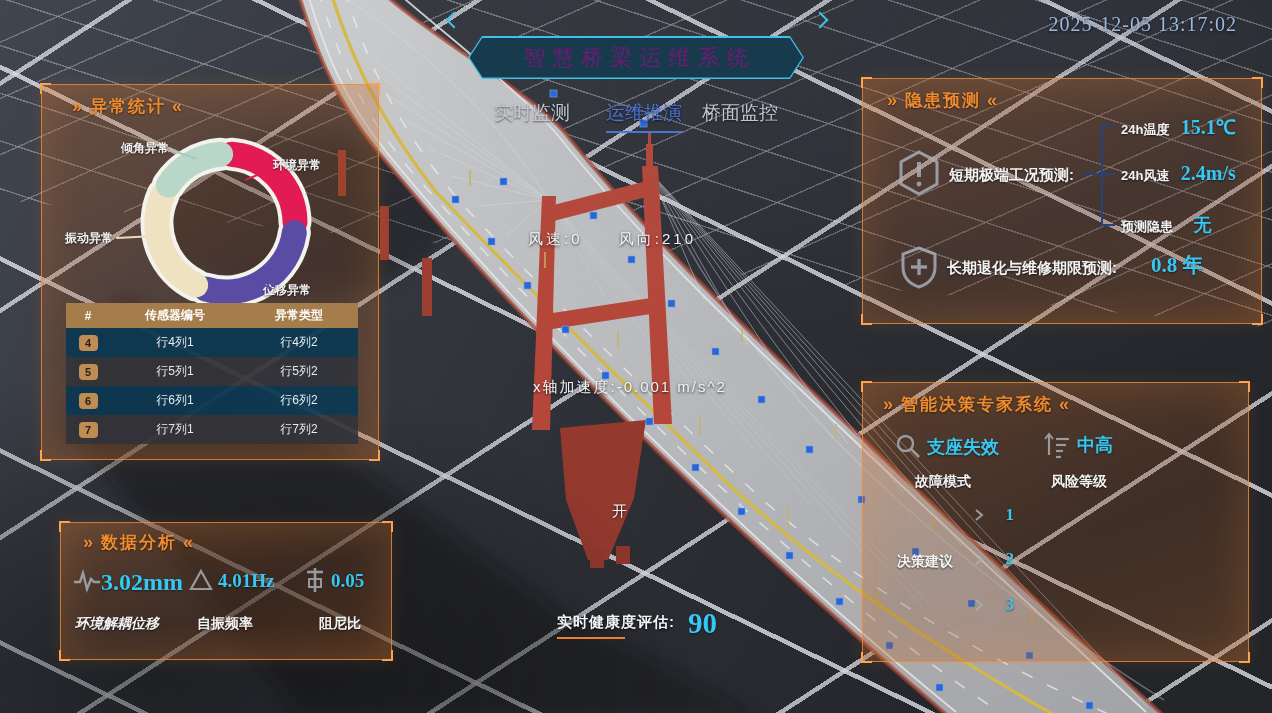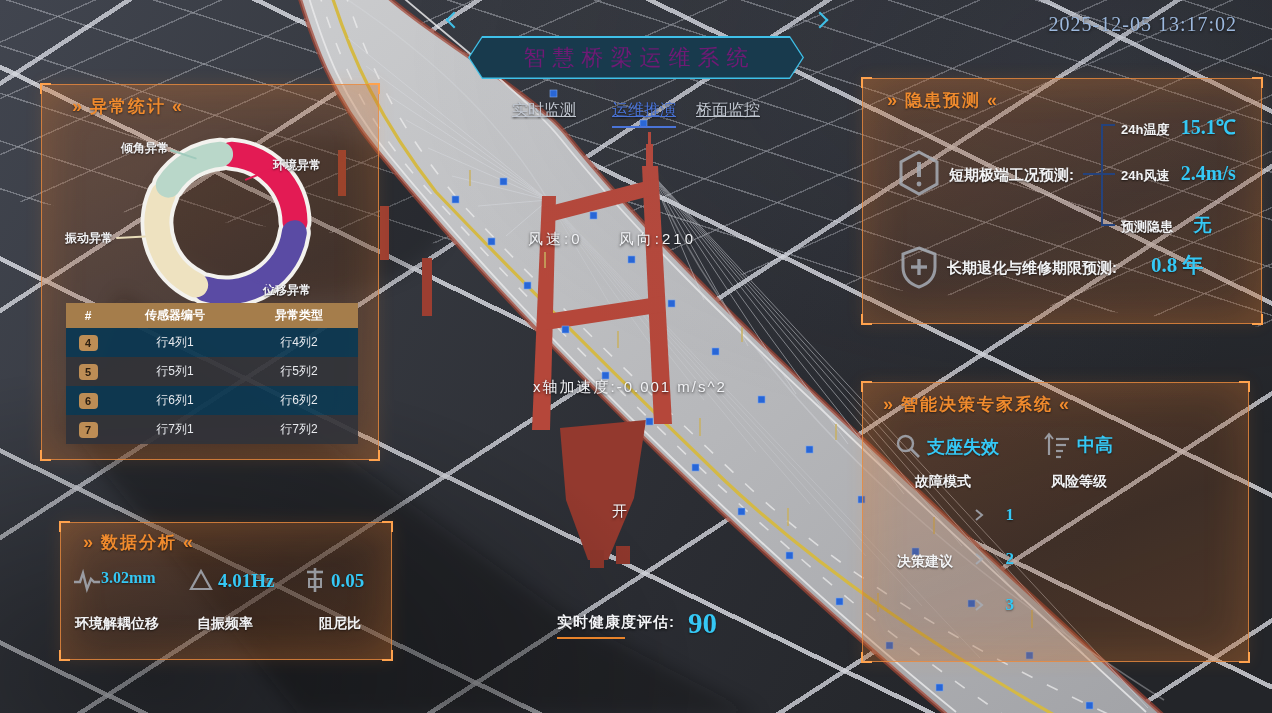--- a/index.html
+++ b/index.html
@@ -52,22 +52,22 @@
   .banner-outer{position:absolute;left:468px;top:36px;width:336px;height:43px;
     background:#3fc0e8;clip-path:polygon(14px 0,calc(100% - 14px) 0,100% 50%,calc(100% - 14px) 100%,14px 100%,0 50%);}
   .banner-inner{position:absolute;left:1.5px;top:1.5px;right:1.5px;bottom:1.5px;
     background:rgba(13,21,33,.78);clip-path:polygon(13px 0,calc(100% - 13px) 0,100% 50%,calc(100% - 13px) 100%,13px 100%,0 50%);
     display:flex;align-items:center;justify-content:center;}
   .banner-inner span{font-size:22px;letter-spacing:7px;color:#701a75;font-weight:500;padding-left:7px;}
   .banner-tick{position:absolute;top:14px;width:10px;height:10px;border:2px solid #3fc0e8;
     border-top:0;border-right:0;transform:rotate(45deg);}
   
   .tabs{position:absolute;left:636px;top:100px;transform:translateX(-50%);display:flex;gap:20px;}
-  .tab{font-size:16px;color:#c2c8d2;cursor:pointer;white-space:nowrap;padding-bottom:5px;
-    text-shadow:0 1px 2px rgba(0,0,0,.6);text-decoration:underline;}
+  .tab{font-size:19px;color:#c2c8d2;cursor:pointer;white-space:nowrap;padding-bottom:5px;
+    text-shadow:0 1px 2px rgba(0,0,0,.6);}
   .tab.active{color:#4a74d8;border-bottom:2px solid #4a74d8;margin-left:16px;}
   
   .timestamp{position:absolute;top:13px;right:35px;font-family:"Liberation Serif",serif;
     font-size:20px;color:#9db9de;letter-spacing:1px;text-shadow:0 1px 3px rgba(0,0,0,.7);}
   .scene-text{position:absolute;color:#f2f3f6;font-size:15px;letter-spacing:3px;white-space:nowrap;
     text-shadow:0 1px 3px rgba(0,0,0,.8);}
   .health-underline{position:absolute;left:557px;top:637px;width:68px;height:2px;background:#e8832a;}
   
   .tree{position:absolute;background:#24427c;}
   .hz-leaf{position:absolute;white-space:nowrap;}
@@ -338,32 +338,32 @@
     <span class="corner c-tl"></span>
       <span class="corner c-tr"></span>
       <span class="corner c-bl"></span>
       <span class="corner c-br"></span>
     <div class="panel-header" style="left:16px;top:8px;">
       <span class="deco">»</span><span>数据分析</span><span class="deco">«</span>
     </div>
     <svg class="abs gicon" style="left:12px;top:46px;" width="28" height="24" viewBox="0 0 28 24">
       <polyline points="1,13 7,13 10,4 14,20 18,10 21,13 27,13" stroke-width="2.4"></polyline>
     </svg>
-    <div class="val-cyan abs" style="left:40px;top:46px;font-size:16px;">3.02mm</div>
+    <div class="val-cyan abs" style="left:40px;top:46px;font-size:24px;">3.02mm</div>
     <svg class="abs gicon" style="left:128px;top:46px;" width="24" height="22" viewBox="0 0 24 22">
       <polygon points="12,2 22,20 2,20" stroke-width="2.2"></polygon>
     </svg>
     <div class="val-cyan abs" style="left:157px;top:47px;font-size:19px;">4.01Hz</div>
     <svg class="abs gicon" style="left:243px;top:44px;" width="22" height="26" viewBox="0 0 22 26">
       <line x1="11" y1="1" x2="11" y2="25" stroke-width="2.6"></line>
         <line x1="3" y1="5" x2="19" y2="5" stroke-width="2.6"></line>
       <rect x="5" y="12" width="12" height="8" stroke-width="2"></rect>
     </svg>
     <div class="val-cyan abs" style="left:270px;top:47px;font-size:19px;">0.05</div>
-    <div class="lbl abs" style="left:14px;top:92px;">环境解耦位移</div>
+    <div class="lbl abs" style="left:14px;top:92px;font-style:italic;">环境解耦位移</div>
     <div class="lbl abs" style="left:136px;top:92px;">自振频率</div>
     <div class="lbl abs" style="left:250px;top:92px;margin-left:8px;">阻尼比</div>
   </div>
 
   <div class="panel" style="left:862px;top:382px;width:385px;height:278px;">
     <span class="corner c-tl"></span>
       <span class="corner c-tr"></span>
       <span class="corner c-bl"></span>
       <span class="corner c-br"></span>
     <div class="panel-header" style="left:14px;top:10px;">

